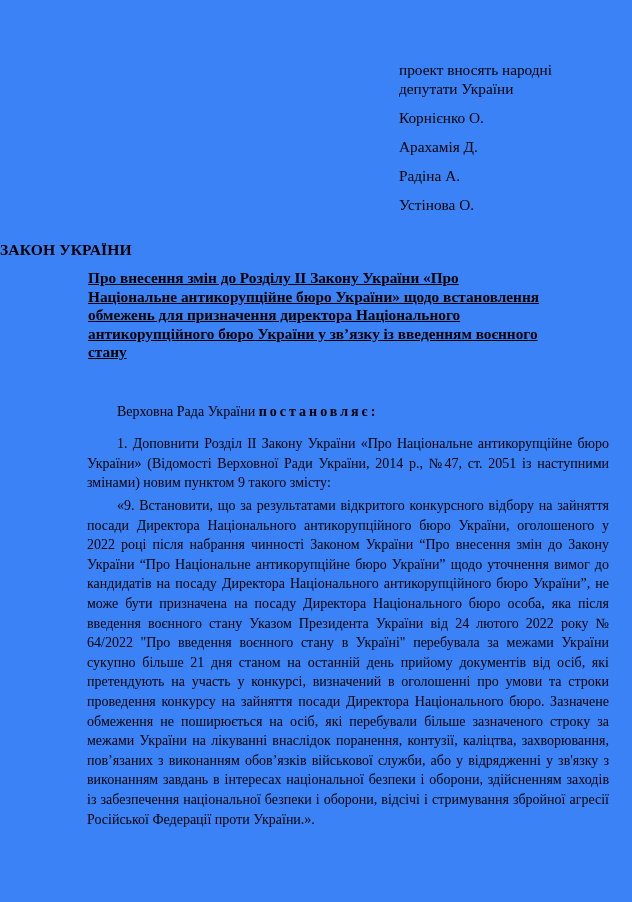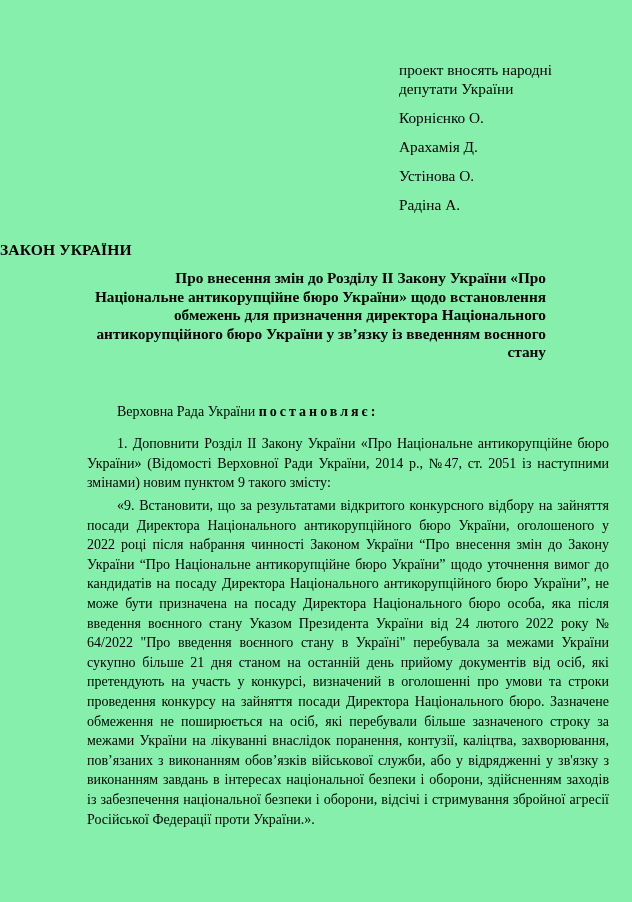--- a/index.html
+++ b/index.html
@@ -14,21 +14,21 @@
       overflow: hidden;
       font-family: "Liberation Serif", "DejaVu Serif", serif;
       color: #000000;
     }
     .page {
       position: absolute;
       left: 0;
       top: 0;
       width: 632px;
       height: 902px;
-      background: #86efac;
+      background: #3b82f6;
     }
     .sponsors {
       position: absolute;
       left: 399px;
       top: 60px;
       width: 200px;
       font-size: 15.3px;
       line-height: 19px;
     }
     .sponsors .intro {
@@ -50,24 +50,25 @@
       font-weight: bold;
       font-size: 15.6px;
       line-height: 20px;
       letter-spacing: 0.1px;
     }
     .subtitle {
       position: absolute;
       left: 88px;
       width: 458px;
       top: 269px;
-      text-align: right;
+      text-align: left;
       font-weight: bold;
       font-size: 15.3px;
       line-height: 18.6px;
+      text-decoration: underline;
     }
     .body-text {
       position: absolute;
       left: 87px;
       width: 522px;
       font-size: 14px;
       line-height: 19.6px;
       text-align: justify;
       text-align-last: left;
     }
@@ -90,22 +91,22 @@
   </style>
 </head>
 <body>
 
 <div class="page">
 
   <div class="sponsors">
     <div class="intro">проект вносять народні депутати України</div>
     <div class="author">Корнієнко О.</div>
     <div class="author">Арахамія Д.</div>
+    <div class="author">Радіна А.</div>
     <div class="author">Устінова О.</div>
-    <div class="author">Радіна А.</div>
   </div>
 
   <div class="title">ЗАКОН УКРАЇНИ</div>
 
   <div class="subtitle">Про внесення змін до Розділу ІІ Закону України «Про Національне антикорупційне бюро України» щодо встановлення обмежень для призначення директора Національного антикорупційного бюро України у зв’язку із введенням воєнного стану</div>
 
   <div class="body-text p-resolves"><span>Верховна Рада України </span><span class="spaced">постановляє:</span></div>
 
   <div class="body-text p-item1">1. Доповнити Розділ ІІ Закону України «Про Національне антикорупційне бюро України» (Відомості Верховної Ради України, 2014 р., №47, ст. 2051 із наступними змінами) новим пунктом 9  такого змісту:</div>
 

